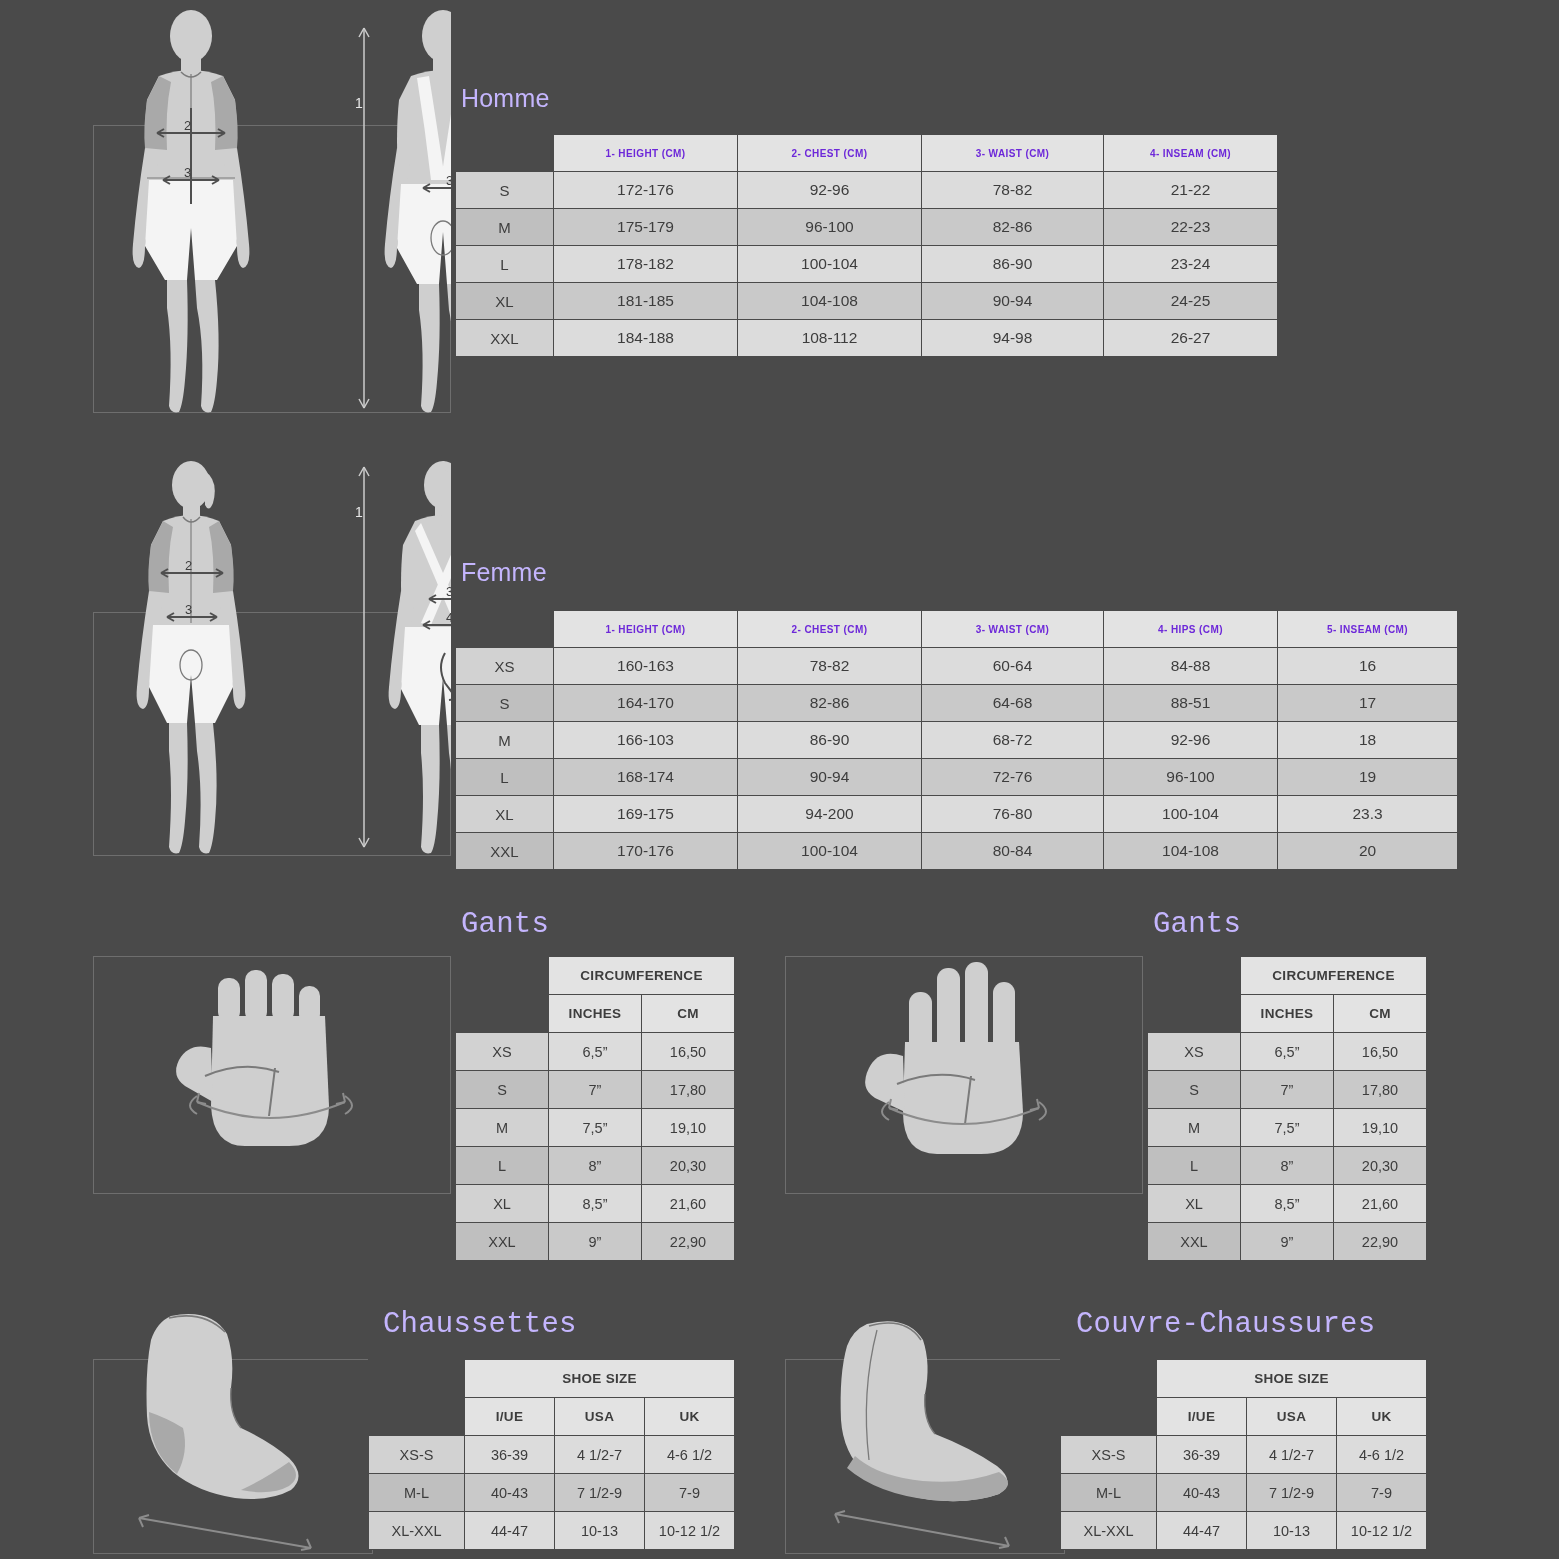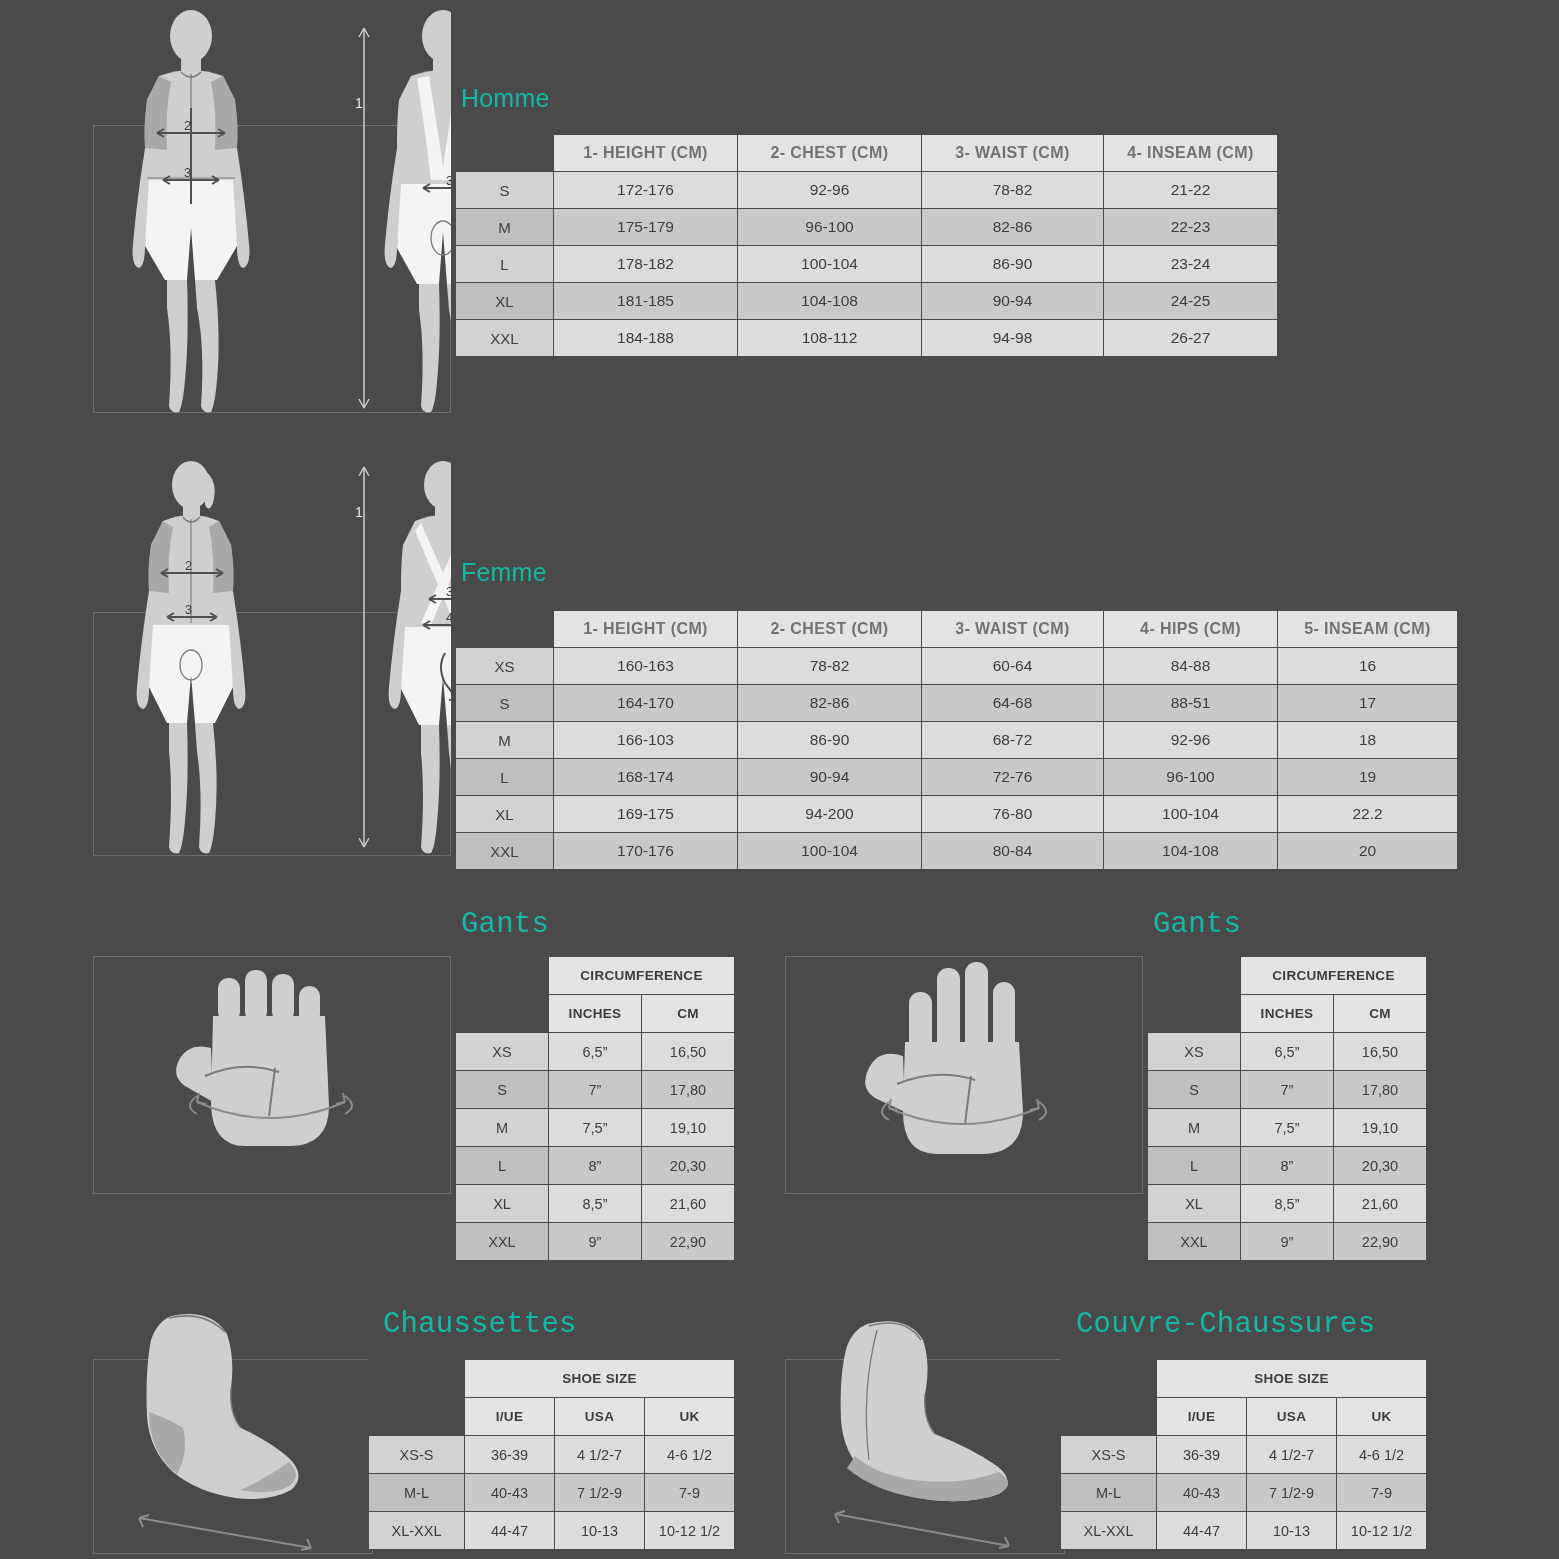--- a/index.html
+++ b/index.html
@@ -24,21 +24,21 @@
   }
 
   
   .section {
     position: absolute;
   }
   .section-title {
     font-size: 25px;
     font-weight: 500;
     letter-spacing: 0.2px;
-    color: #14b8a6;
+    color: #c4b5fd;
     margin: 0 0 14px 0;
   }
   .section-title.small {
     font-size: 29px;
     font-family: Liberation Mono, monospace;
   }
 
   
   .figure-box {
     position: absolute;
@@ -63,23 +63,23 @@
     font-size: 15.5px;
     color: #3d3d3d;
     background: #dcdcdc;
     height: 36px;
     padding: 0 4px;
     font-weight: normal;
     white-space: nowrap;
   }
   table.size-table thead th {
     background: #e3e3e3;
-    color: #737373;
+    color: #6d28d9;
     font-weight: bold;
-    font-size: 16px;
+    font-size: 10px;
     letter-spacing: 0.4px;
   }
   table.size-table thead th.blank {
     background: #4a4a4a;
     border-color: #4a4a4a;
   }
   table.size-table tbody tr.alt td {
     background: #c9c9c9;
   }
   table.size-table tbody td.rowhead {
@@ -399,21 +399,21 @@
           <td>72-76</td>
           <td>96-100</td>
           <td>19</td>
         </tr>
         <tr>
           <td class="rowhead">XL</td>
           <td>169-175</td>
           <td>94-200</td>
           <td>76-80</td>
           <td>100-104</td>
-          <td>22.2</td>
+          <td>23.3</td>
         </tr>
         <tr class="alt">
           <td class="rowhead">XXL</td>
           <td>170-176</td>
           <td>100-104</td>
           <td>80-84</td>
           <td>104-108</td>
           <td>20</td>
         </tr>
       </tbody>

